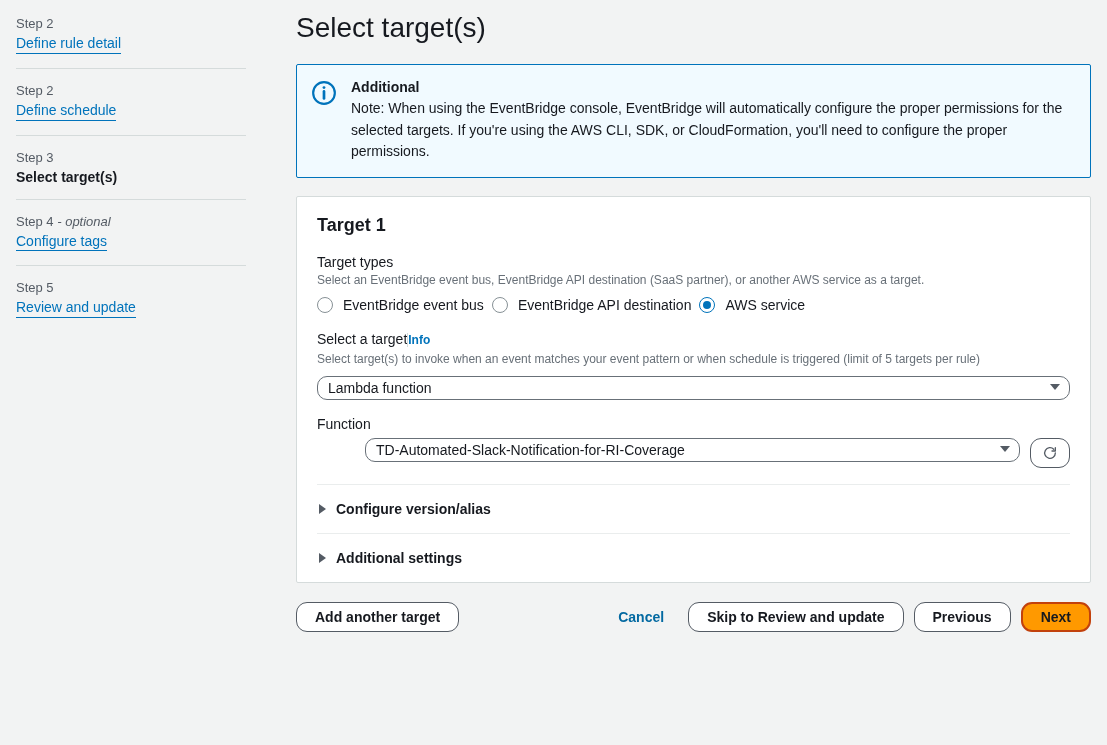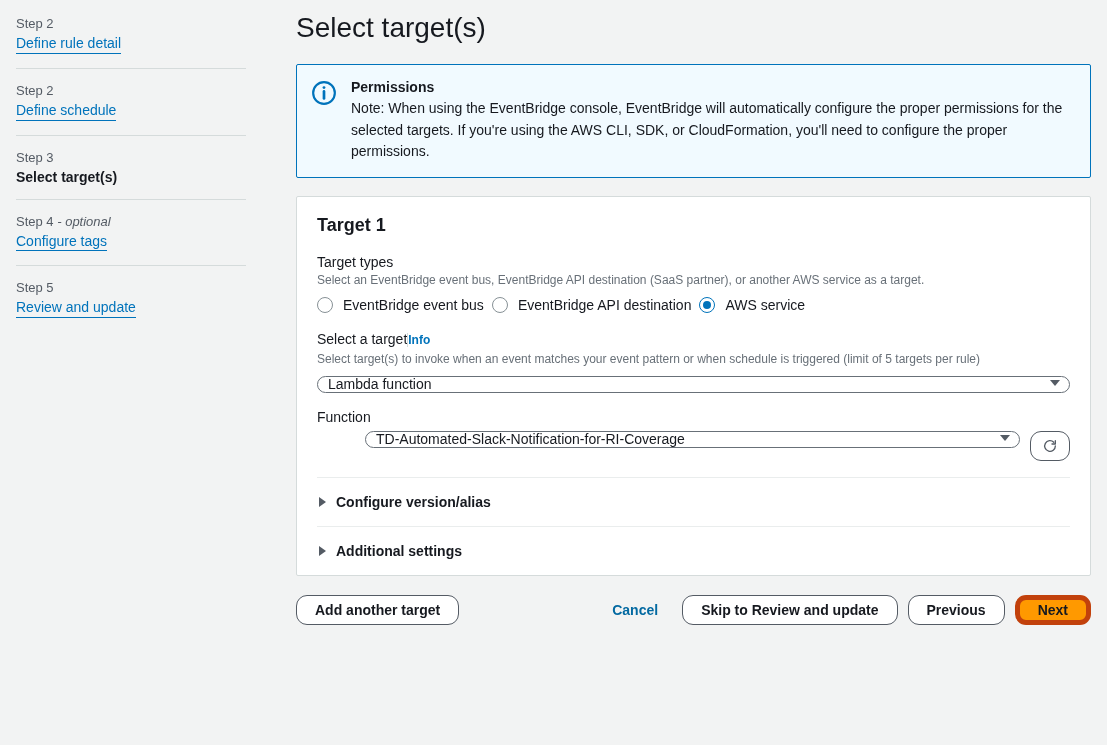--- a/index.html
+++ b/index.html
@@ -59,21 +59,21 @@
   .radio-label { font-size: 14px; color: #16191f; }
   .label-row { display: flex; align-items: center; gap: 0; margin-bottom: 2px; }
   .vbar { width: 1px; height: 14px; background: #d5dbdb; }
   .info-link { color: #0073bb; font-size: 12px; font-weight: 700; cursor: pointer; }
   .select-wrap { display:flex; gap: 10px; align-items: stretch; margin-left: 48px; }
   .select {
     flex: 1;
     border: 1px solid #687078;
     border-radius: 10px;
     background: #fff;
-    height: 17px;
+    height: 24px;
     display: flex; align-items: center; justify-content: space-between;
     padding: 0 8px 0 10px;
     cursor: pointer;
     font-size: 14px;
     color: #16191f;
   }
   .select .caret { color: #545b64; }
   .caret svg { width: 12px; height: 12px; fill: #545b64; }
   .btn {
     border: 1px solid #545b64;
@@ -90,21 +90,21 @@
   .btn.icon-btn { padding: 0; width: 40px; }
   .refresh-svg { width: 16px; height: 16px; fill: none; stroke: #545b64; stroke-width: 2; }
   .expand-row { border-top: 1px solid #eaeded; padding: 16px 0; display: flex; align-items: center; gap: 10px; cursor: pointer; }
   .expand-row:first-of-type { margin-top: 6px; }
   .tri { width: 0; height: 0; border-top: 5px solid transparent; border-bottom: 5px solid transparent; border-left: 7px solid #545b64; margin-left: 2px; }
   .expand-label { font-weight: 700; color: #16191f; font-size: 14px; }
   
   .footer { display: flex; align-items: center; justify-content: flex-end; gap: 10px; margin-top: 18px; }
   .footer .left { margin-right: auto; }
   .btn-link { background: transparent; border: none; color: #0369a1; font-weight: 700; font-size: 14px; height: 32px; padding: 0 14px; cursor: pointer; }
-  .btn-primary { background: #ff9900; border: 5px solid #c2410c; color: #16191f; }
+  .btn-primary { background: #ff9900; border: 2px solid #c2410c; color: #16191f; }
 </style>
 </head>
 <body>
 
 <div class="layout">
 
   <nav class="sidebar">
     <div class="step">
       <div class="step-num">Step 2</div>
       <a class="step-link" href="#">Define rule detail</a>
@@ -132,21 +132,21 @@
 
     <div class="infobox">
       <div class="icon-wrap">
         <svg class="info-icon-svg" viewBox="0 0 24 24">
             <circle cx="12" cy="12" r="10" stroke-width="2"></circle>
             <line x1="12" y1="10.5" x2="12" y2="17" stroke-width="2.5" stroke-linecap="round"></line>
             <circle cx="12" cy="7" r="1.3" fill="#0073bb" stroke="none"></circle>
           </svg>
       </div>
       <div class="info-content">
-        <div class="info-title">Permissions</div>
+        <div class="info-title">Additional</div>
         <div class="info-text">Note: When using the EventBridge console, EventBridge will automatically configure the proper permissions for the selected targets. If you're using the AWS CLI, SDK, or CloudFormation, you'll need to configure the proper permissions.</div>
       </div>
     </div>
 
     <section class="panel">
       <div class="panel-header">
         <h2>Target 1</h2>
       </div>
       <div class="panel-body">
 

